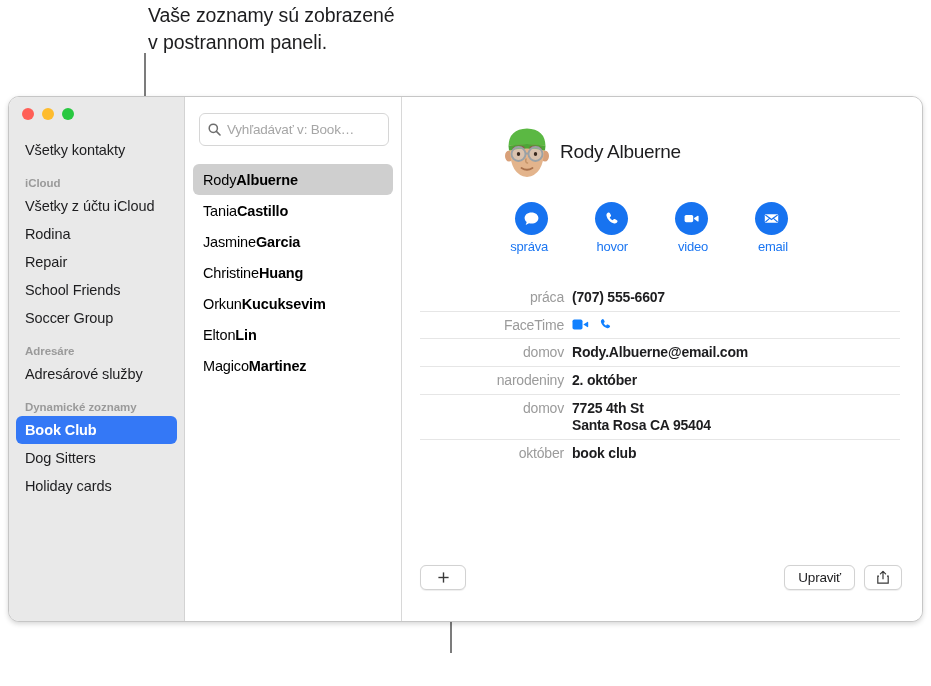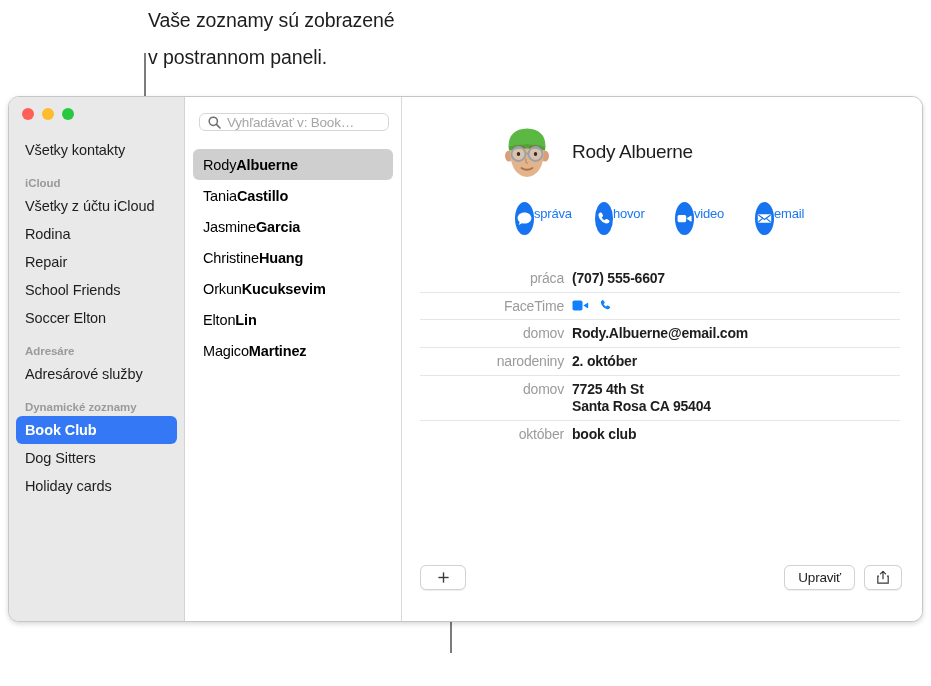--- a/index.html
+++ b/index.html
@@ -10,21 +10,21 @@
     font-family: "Liberation Sans", "DejaVu Sans", sans-serif;
     overflow: hidden;
   }
   .stage { position: relative; width: 931px; height: 686px; }
 
   
   .callout {
     position: absolute;
     color: #1d1d1f;
     font-size: 19.5px;
-    line-height: 37px;
+    line-height: 27px;
     white-space: pre-line;
     letter-spacing: -0.1px;
   }
   #callout-top { left: 148px; top: 2px; }
   #callout-bottom { left: 458px; top: 648px; }
   .leader {
     position: absolute;
     background: #7c7c7c;
     width: 2px;
   }
@@ -96,21 +96,21 @@
   
   .listcol {
     width: 217px;
     flex: 0 0 217px;
     background: #ffffff;
     border-right: 1px solid #d8d8d8;
     padding-top: 16px;
   }
   .search-wrap { padding: 0 12px 0 14px; }
   .search-field {
-    height: 18px;
+    height: 33px;
     border: 1px solid #d6d6d6;
     border-radius: 6px;
     background: #fff;
     display: flex;
     align-items: center;
     gap: 6px;
     padding: 0 8px;
   }
   .search-field svg { flex: 0 0 auto; display: block; }
   .search-ph {
@@ -139,36 +139,36 @@
 
   
   .detail {
     flex: 1 1 auto;
     background: #ffffff;
     position: relative;
   }
   .detail-head {
     display: flex;
     align-items: center;
-    gap: 16px;
+    gap: 4px;
     padding: 26px 0 0 96px;
   }
   .avatar { width: 58px; height: 58px; flex: 0 0 58px; }
   .cname {
     font-size: 19px;
     color: #1d1d1f;
     letter-spacing: -0.3px;
   }
 
   .actions {
     display: flex;
     gap: 47px;
     padding: 21px 0 0 113px;
   }
-  .act { width: 33px; display: flex; align-items: flex-start; }
+  .act { width: 33px; display: flex; flex-direction: column; align-items: flex-end; }
   .act-circle {
     width: 33px; height: 33px;
     border-radius: 50%;
     background: #1773f0;
     display: flex; align-items: center; justify-content: center;
   }
   .act-label {
     margin-top: 4px;
     font-size: 13px;
     color: #1b76f2;
@@ -263,21 +263,21 @@
         <div class="side-row">
           <span>Rodina</span>
         </div>
         <div class="side-row">
           <span>Repair</span>
         </div>
         <div class="side-row">
           <span>School Friends</span>
         </div>
         <div class="side-row">
-          <span>Soccer Elton</span>
+          <span>Soccer Group</span>
         </div>
 
         <div class="side-header">Adresáre</div>
         <div class="side-row">
           <span>Adresárové služby</span>
         </div>
 
         <div class="side-header">Dynamické zoznamy</div>
         <div class="side-row selected">
           <span>Book Club</span>

